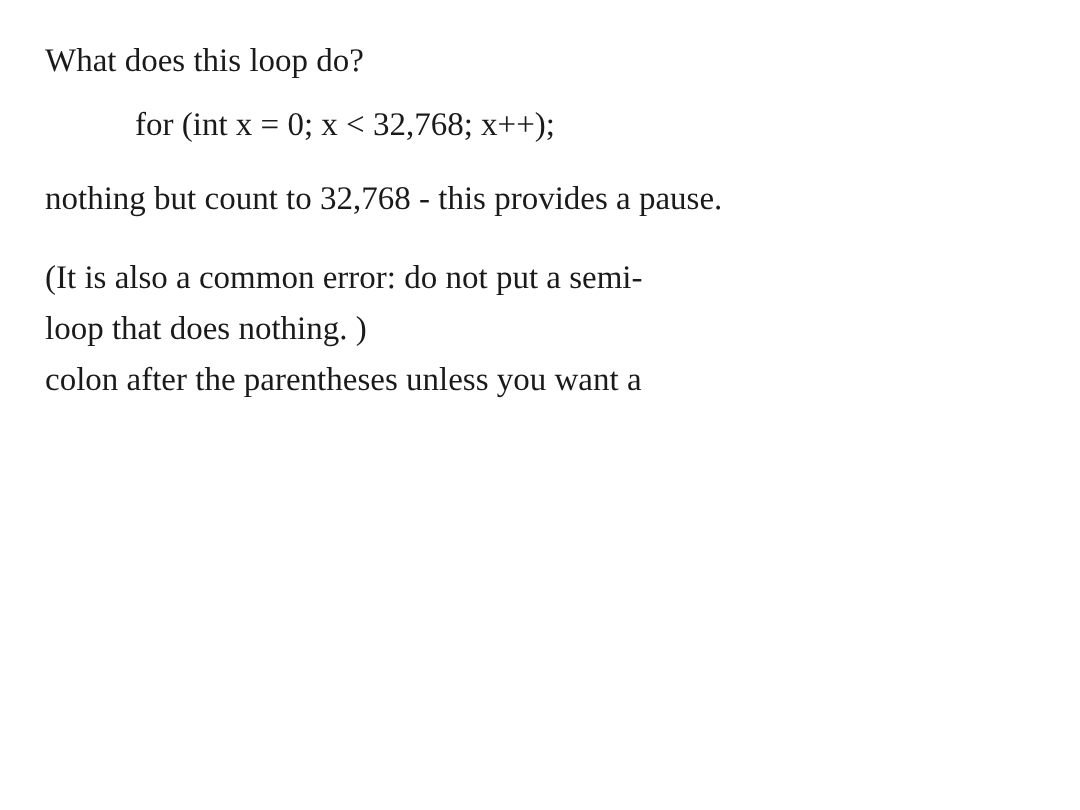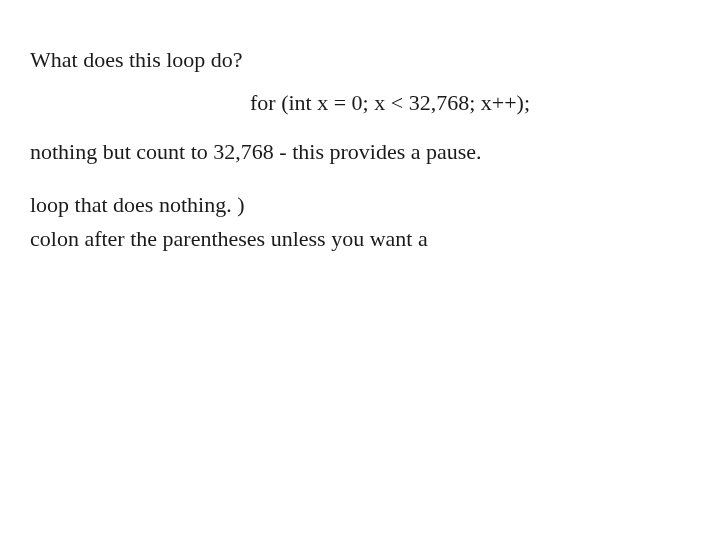--- a/index.html
+++ b/index.html
@@ -12,33 +12,32 @@
       width: 720px;
       height: 540px;
       background-color: #ffffff;
       font-family: 'Times New Roman', Times, serif;
       font-size: 22px;
       color: #1a1a1a;
       overflow: hidden;
     }
 
     .content {
-      padding: 43px 30px 30px 30px;
+      padding: 23px 30px 30px 30px;
       line-height: 1.5;
     }
 
     .question-line {
       margin-bottom: 10px;
     }
 
     .code-line {
       margin-left: 60px;
       margin-bottom: 16px;
       font-family: 'Times New Roman', Times, serif;
-      text-align: center;
     }
 
     .answer-line {
       margin-bottom: 20px;
     }
 
     .note-block {
       margin-top: 10px;
       line-height: 1.55;
     }
@@ -54,17 +53,18 @@
 
   <div class="code-line">
     <span>for (int x = 0; x &lt; 32,768; x++);</span>
   </div>
 
   <div class="answer-line">
     <span>nothing but count to 32,768 -  this provides a pause.</span>
   </div>
 
   <div class="note-block">
+    <div>(It is also a common error:  do not put a semi-</div>
     <div>loop that does nothing. )</div>
     <div>colon after the parentheses unless you want a</div>
   </div>
 
 </div>
 
 </body></html>

